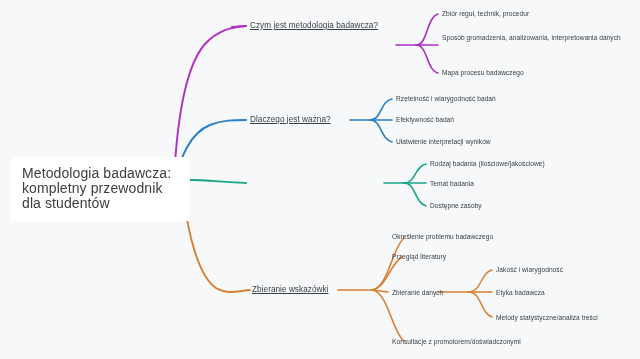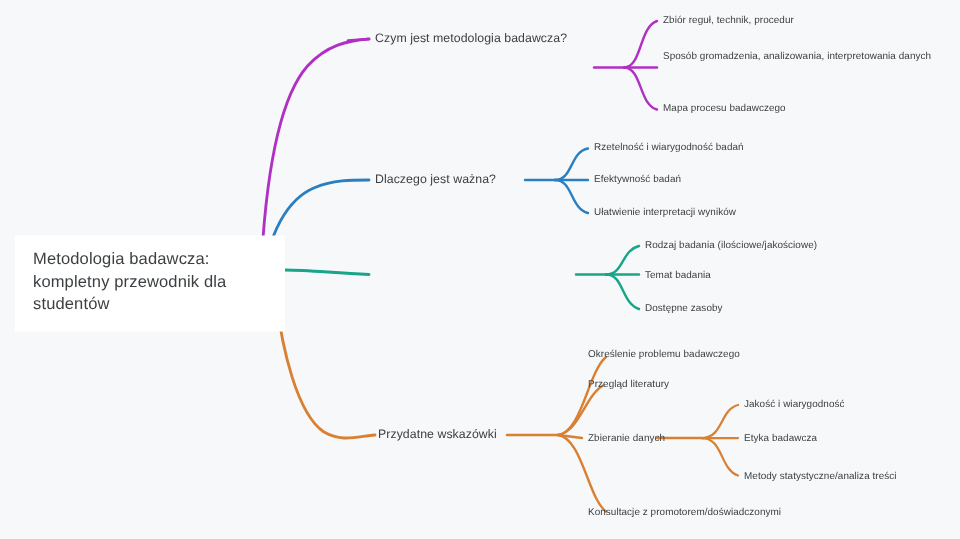--- a/index.html
+++ b/index.html
@@ -31,30 +31,31 @@
     position: absolute;
     box-sizing: border-box;
   }
   .root-node {
     left: 10px;
     top: 157px;
     width: 180px;
     padding: 9px 10px 10px 12px;
     background: #ffffff;
     color: #3c4043;
-    font-size: 11px;
+    font-size: 14px;
     line-height: 15px;
     letter-spacing: 0.1px;
   }
   .l1-node {
     color: #3c4043;
     font-size: 8.2px;
     line-height: 10px;
     letter-spacing: 0.05px;
     white-space: nowrap;
+    text-decoration: underline;
   }
   .l2-node {
     color: #3c4043;
     font-size: 6.6px;
     line-height: 9.4px;
     letter-spacing: 0.05px;
   }
   .l3-node {
     color: #3c4043;
     font-size: 6.6px;
@@ -148,21 +149,21 @@
     <span>Rodzaj badania (ilościowe/jakościowe)</span>
   </div>
   <div class="node l2-node" style="left:430px; top:179px;">
     <span>Temat badania</span>
   </div>
   <div class="node l2-node" style="left:430px; top:201px;">
     <span>Dostępne zasoby</span>
   </div>
 
   <div class="node l1-node" style="left:252px; top:285px;">
-    <span>Przydatne wskazówki</span>
+    <span>Zbieranie wskazówki</span>
   </div>
   <div class="node l2-node" style="left:392px; top:232px;">
     <span>Określenie problemu badawczego</span>
   </div>
   <div class="node l2-node" style="left:392px; top:252px;">
     <span>Przegląd literatury</span>
   </div>
   <div class="node l2-node" style="left:392px; top:288px;">
     <span>Zbieranie danych</span>
   </div>

